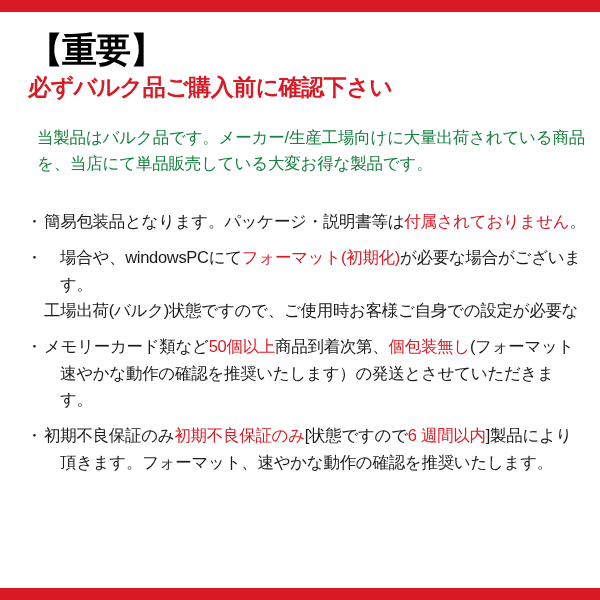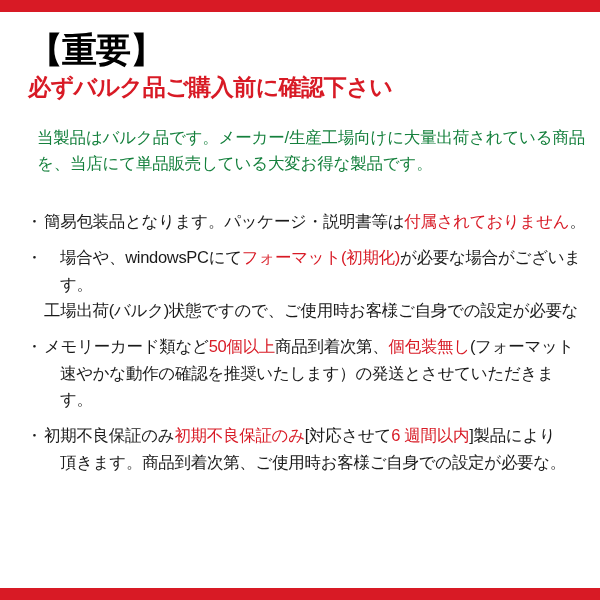--- a/index.html
+++ b/index.html
@@ -133,24 +133,24 @@
         <span class="line">
           <span>メモリーカード類など</span><span class="red">50個以上</span><span>商品到着次第、</span><span class="red">個包装無し</span><span>(フォーマット</span>
         </span>
         <span class="line indent">
           <span>速やかな動作の確認を推奨いたします）の発送とさせていただきます。</span>
         </span>
       </li>
 
       <li>
         <span class="line">
-          <span>初期不良保証のみ</span><span class="red">初期不良保証のみ</span><span>[対応させて</span><span class="red">6 週間以内</span><span>]製品により</span>
+          <span>初期不良保証のみ</span><span class="red">初期不良保証のみ</span><span>[状態ですので</span><span class="red">6 週間以内</span><span>]製品により</span>
         </span>
         <span class="line indent">
-          <span>頂きます。商品到着次第、ご使用時お客様ご自身での設定が必要な。</span>
+          <span>頂きます。フォーマット、速やかな動作の確認を推奨いたします。</span>
         </span>
       </li>
 
     </ul>
   </div>
 
   <div class="border-bottom"></div>
 </div>
 
 </body></html>

